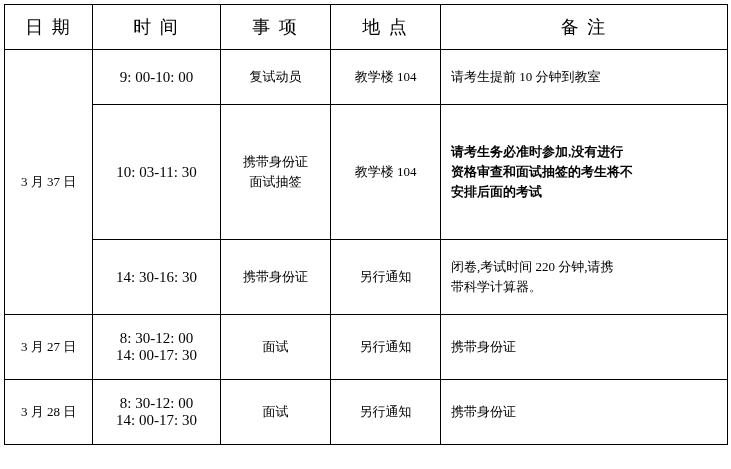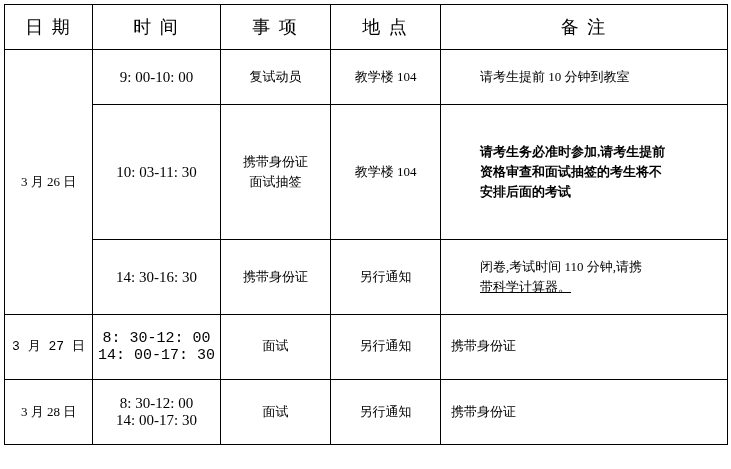--- a/index.html
+++ b/index.html
@@ -57,26 +57,26 @@
   .time-cell {
     font-size: 15px;
     text-align: center;
     white-space: nowrap;
   }
   .time-cell .line { display: block; }
 
   .row-h1 { height: 55px; }
   .row-h2 { height: 135px; }
   .row-h3 { height: 75px; }
-  .row-h4 { height: 65px; font-family: Liberation Mono, monospace; }
+  .row-h4 { height: 65px; }
   .row-h5 { height: 65px; }
 
   .two-line span { display: block; }
-  .note-multi span { display: block; margin-left: 29px; }
-  .indent { display: inline-block; text-decoration: underline; }
+  .note-multi span { display: block; }
+  .indent { display: inline-block; }
 </style>
 </head>
 <body>
 
 <div class="sheet">
   <table class="schedule">
     <colgroup>
       <col class="col-date">
       <col class="col-time">
       <col class="col-item">
@@ -89,21 +89,21 @@
         <td>时 间</td>
         <td>事 项</td>
         <td>地 点</td>
         <td>备 注</td>
       </tr>
     </thead>
     <tbody>
 
       <tr class="row-h1">
         <td rowspan="3">
-          <div class="cell center">3 月 26 日</div>
+          <div class="cell center">3 月 37 日</div>
         </td>
         <td>
           <div class="time-cell">
             <span class="line">9: 00-10: 00</span>
           </div>
         </td>
         <td>
           <div class="cell center two-line">
             <span>复试动员</span>
           </div>
@@ -128,21 +128,21 @@
           <div class="cell center two-line">
             <span>携带身份证</span>
             <span>面试抽签</span>
           </div>
         </td>
         <td>
           <div class="cell center">教学楼 104</div>
         </td>
         <td>
           <div class="cell left bold note-multi">
-            <span>请考生务必准时参加,请考生提前</span>
+            <span>请考生务必准时参加,没有进行</span>
             <span>资格审查和面试抽签的考生将不</span>
             <span>安排后面的考试</span>
           </div>
         </td>
       </tr>
 
       <tr class="row-h3">
         <td>
           <div class="time-cell">
             <span class="line">14: 30-16: 30</span>
@@ -151,21 +151,21 @@
         <td>
           <div class="cell center two-line">
             <span>携带身份证</span>
           </div>
         </td>
         <td>
           <div class="cell center">另行通知</div>
         </td>
         <td>
           <div class="cell left note-multi">
-            <span>闭卷,考试时间 110 分钟,请携</span>
+            <span>闭卷,考试时间 220 分钟,请携</span>
             <span class="indent">带科学计算器。</span>
           </div>
         </td>
       </tr>
 
       <tr class="row-h4">
         <td>
           <div class="cell center">3 月 27 日</div>
         </td>
         <td>

